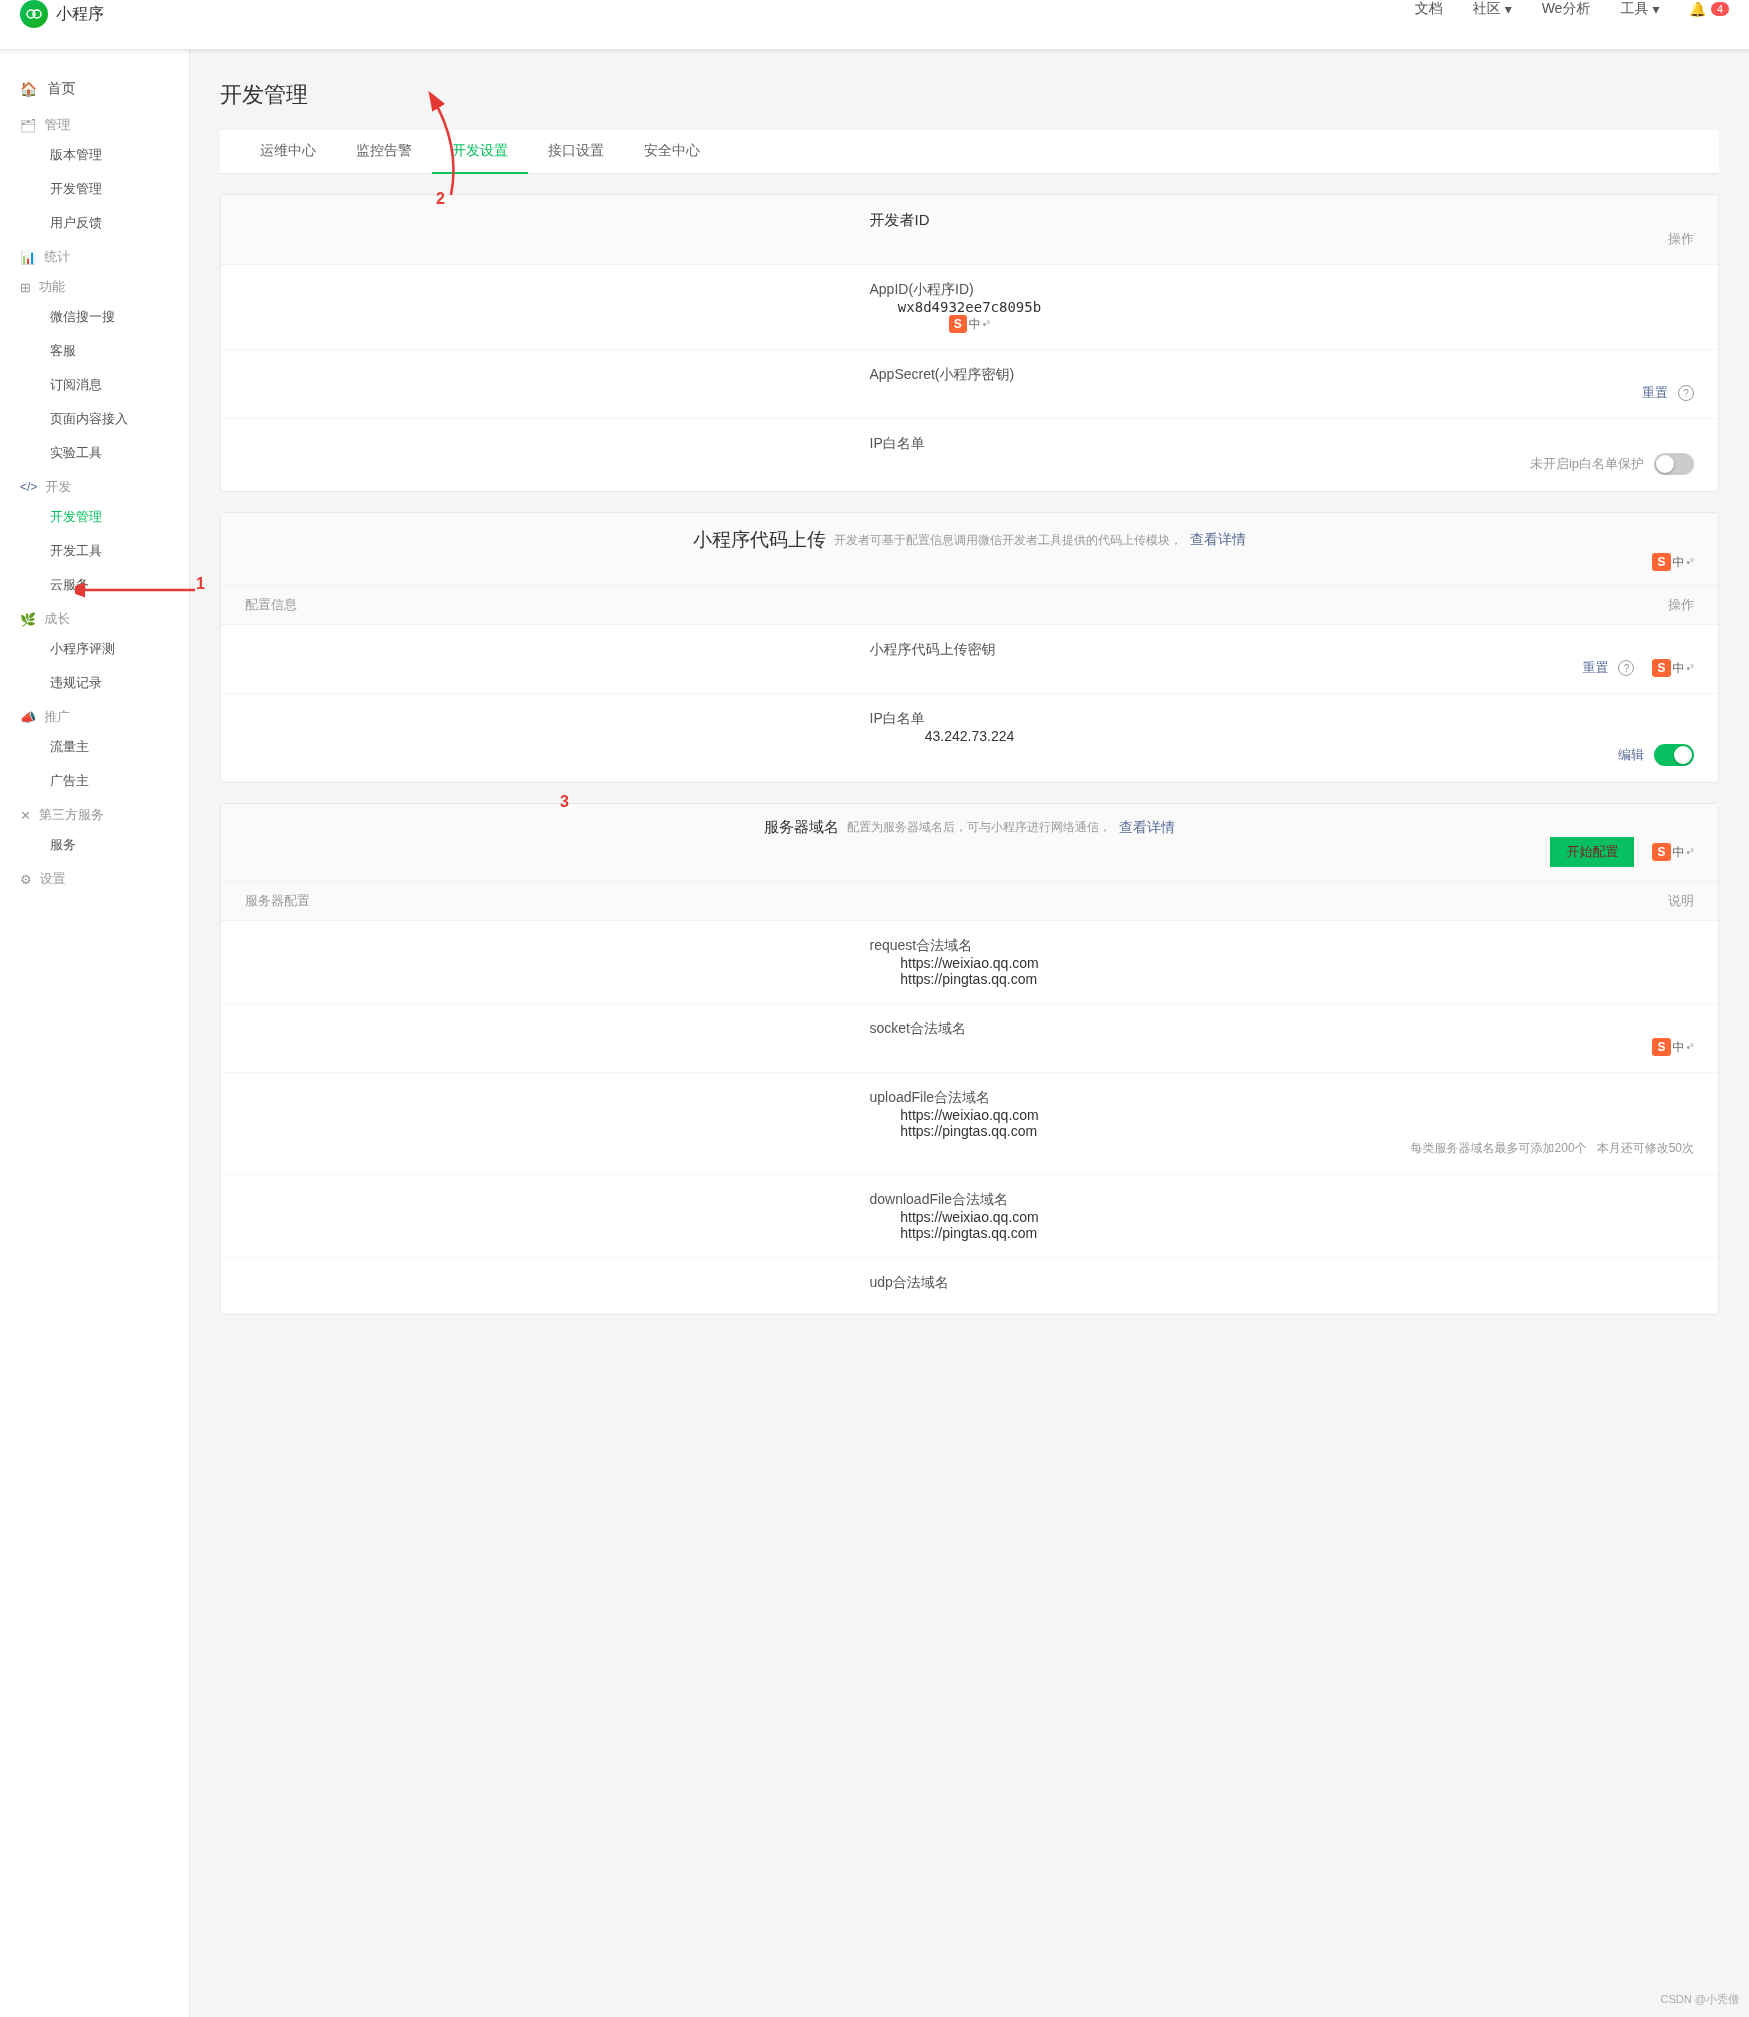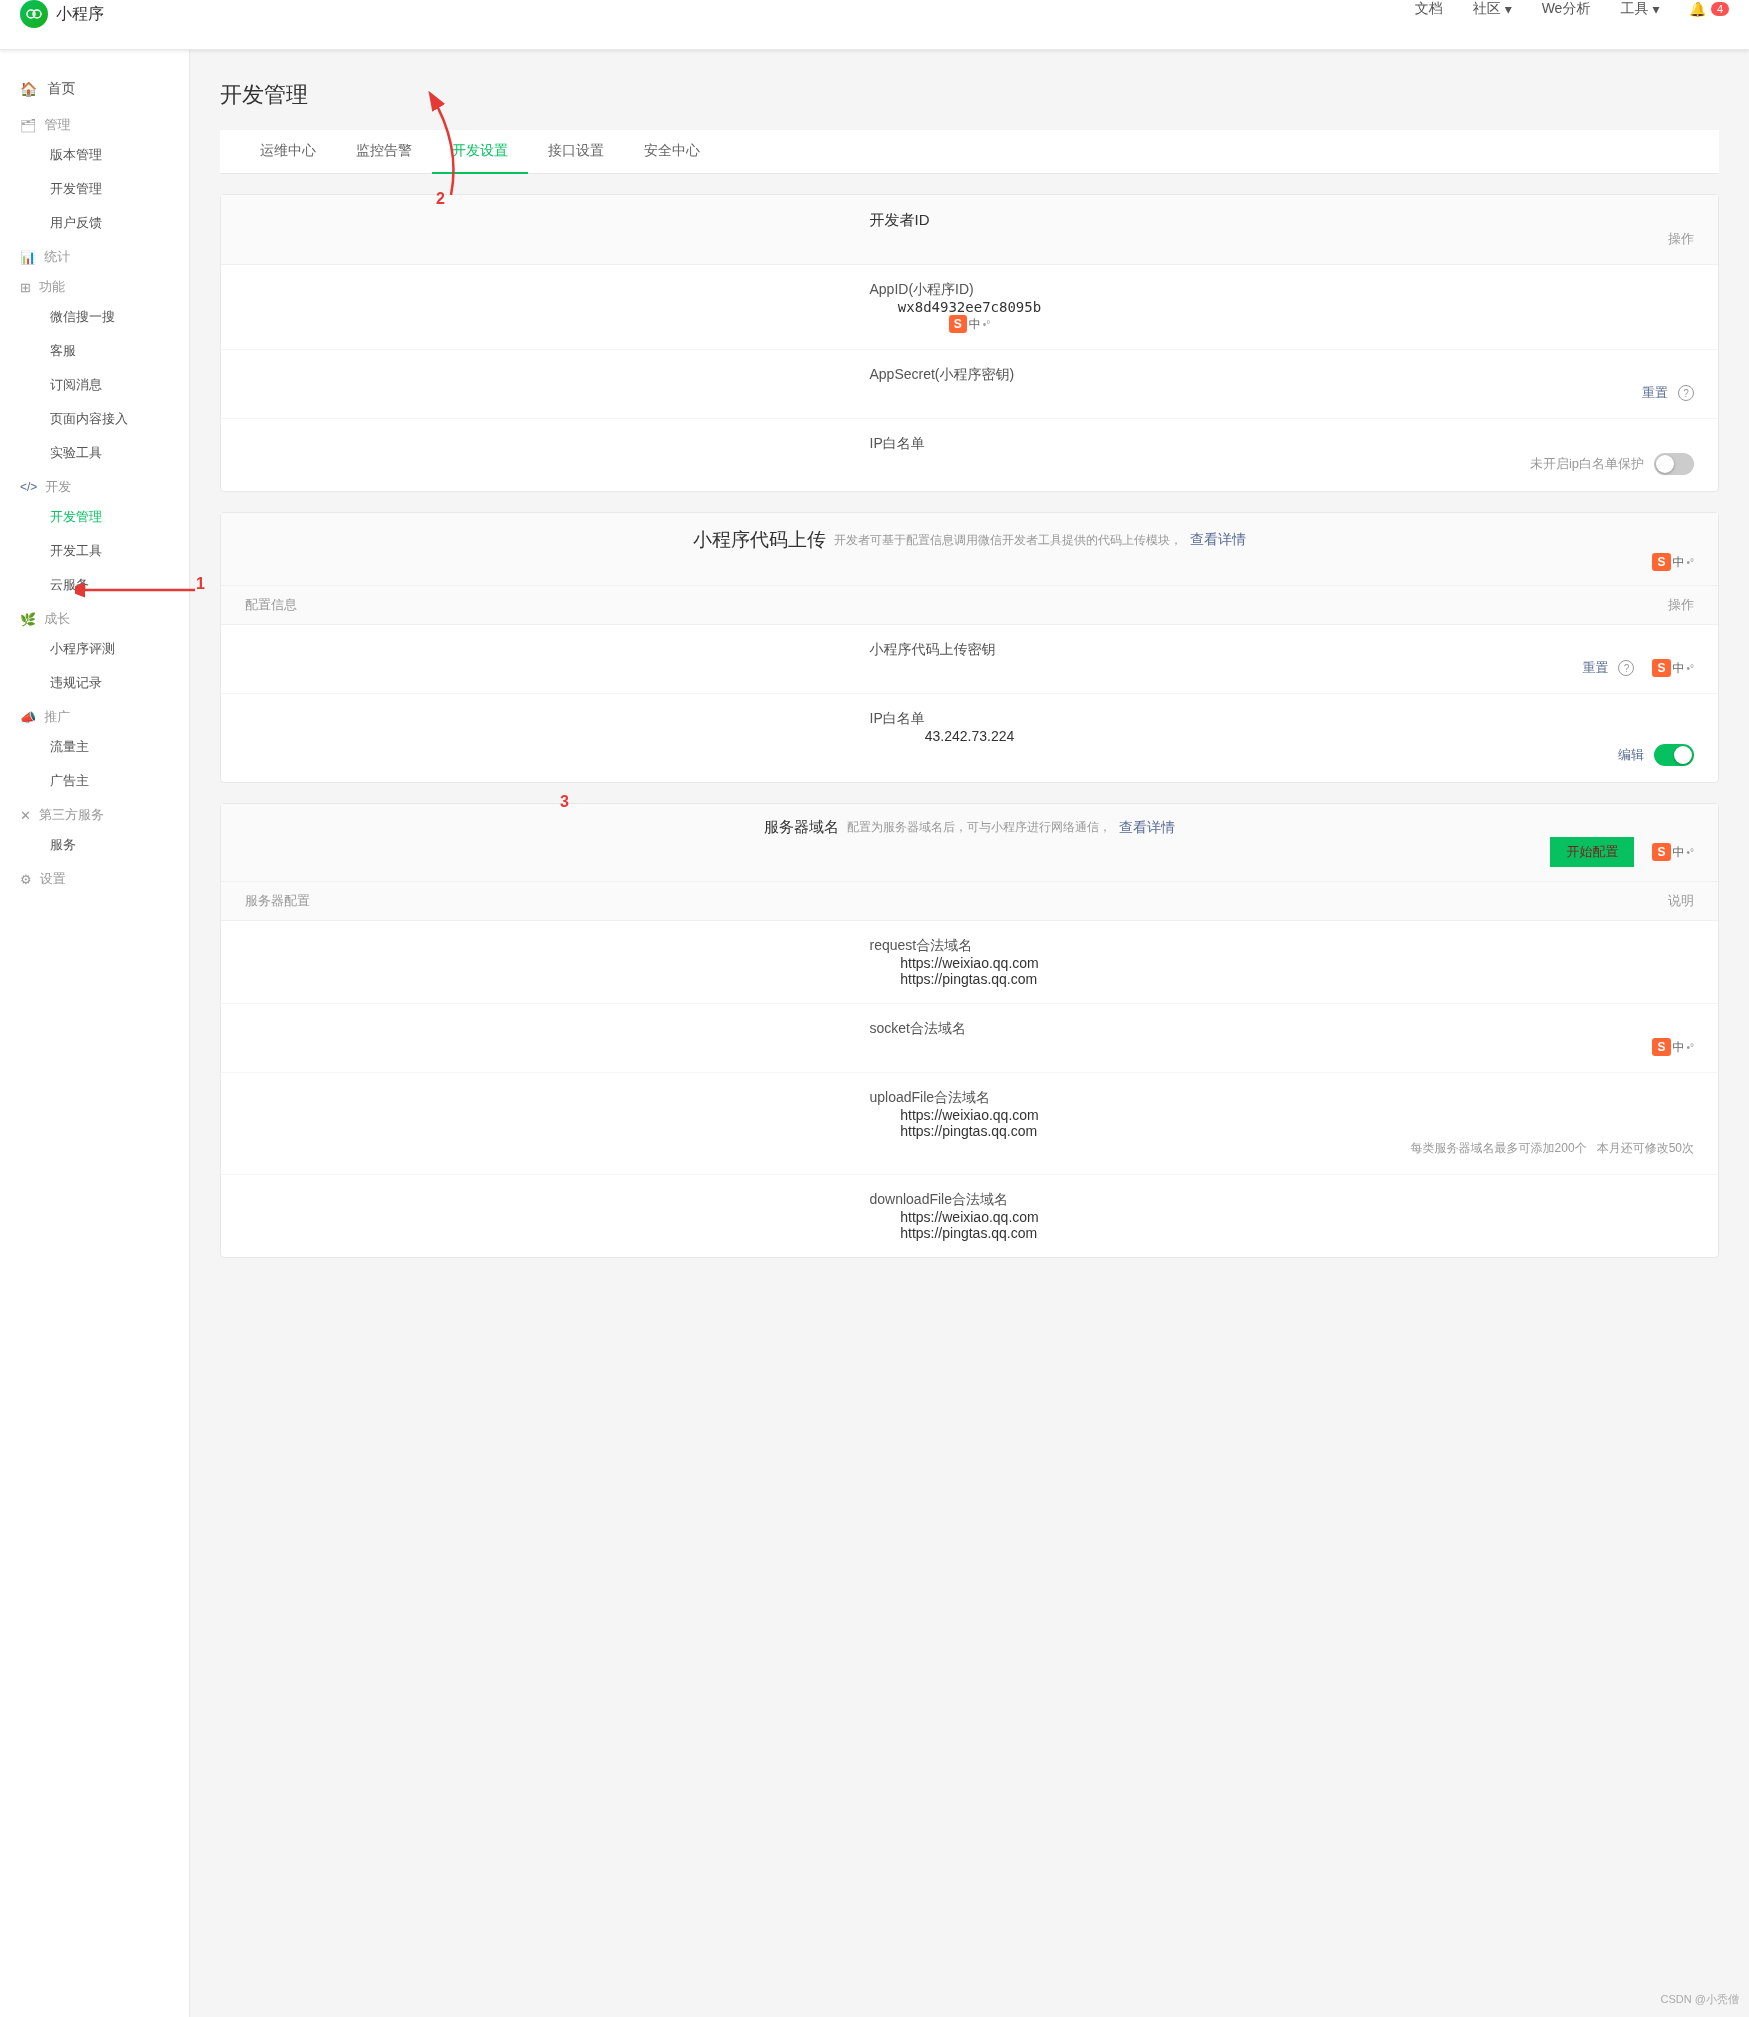--- a/index.html
+++ b/index.html
@@ -515,20 +515,24 @@
       </div>
 
       <div class="info-row">
         <div class="info-label">downloadFile合法域名</div>
         <div class="info-value">
           <div>https://weixiao.qq.com</div>
           <div>https://pingtas.qq.com</div>
         </div>
       </div>
 
+      <div class="info-row">
+        <div class="info-label">udp合法域名</div>
+        <div class="info-value"></div>
+      </div>
     </div>
 
     <div style="position:fixed; left:75px; top:560px; pointer-events:none; z-index:200;">
       <svg width="130" height="60" viewBox="0 0 130 60">
         <defs>
           <marker id="arrow1" markerWidth="8" markerHeight="8" refX="0" refY="3" orient="auto">
             <path d="M0,0 L0,6 L8,3 z" fill="#e53935"></path>
           </marker>
         </defs>
         <path d="M 120,30 Q 70,30 10,30" stroke="#e53935" stroke-width="2.5" fill="none" marker-end="url(#arrow1)"></path>

